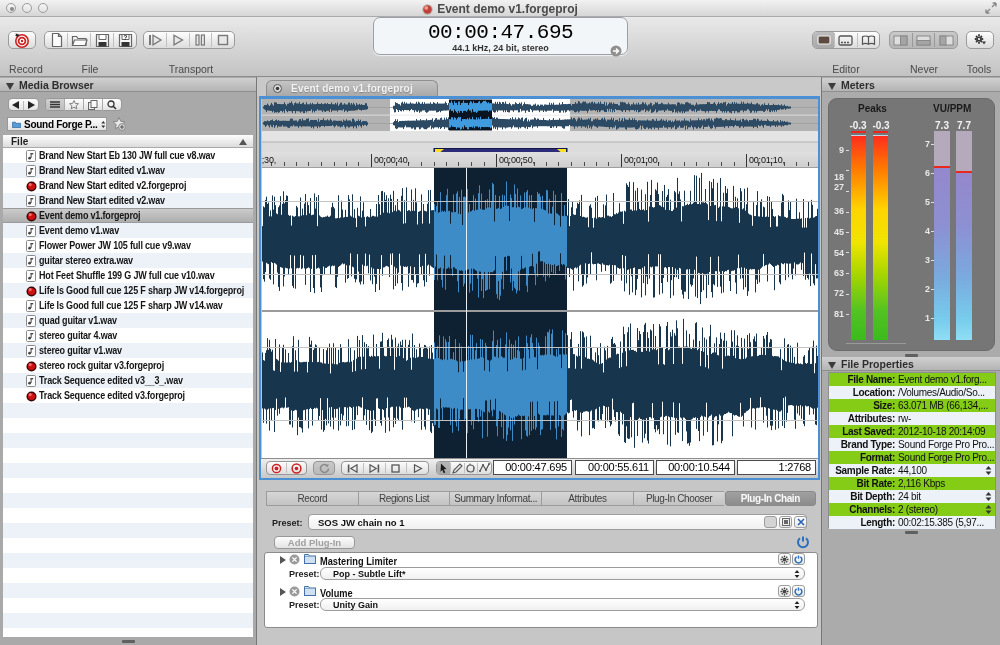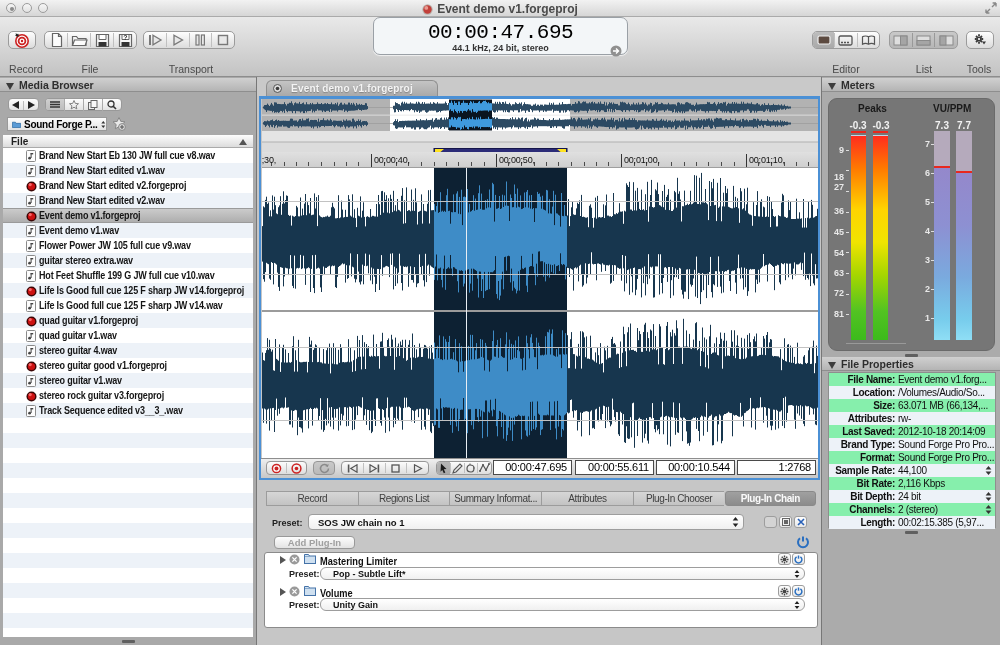--- a/index.html
+++ b/index.html
@@ -52,21 +52,21 @@
 .meterbox{left:828px;top:98px;width:167px;height:253px;background:#767676;border-radius:9px;border:1px solid #6a6a6a}
 .msc{position:absolute;width:14px;text-align:right;font-size:9px;font-weight:bold;color:#e8e8e8;left:830px}
 .mtick{position:absolute;left:846px;width:3px;height:1px;background:#ddd}
 .msc2{position:absolute;width:14px;text-align:right;font-size:9px;font-weight:bold;color:#e8e8e8;left:916px}
 .mtick2{position:absolute;left:931px;width:3px;height:1px;background:#ddd}
 .mlab{position:absolute;font-size:10px;font-weight:bold;color:#1a1a1a}
 .mread{position:absolute;font-size:10px;font-weight:bold;color:#f2f2f2;width:20px;text-align:center}
 .pbar{position:absolute;top:136px;height:204px;width:15px;background:linear-gradient(#ff2d1e 0%,#ff7a00 16%,#ffd400 36%,#f0e400 52%,#a6d600 68%,#52c322 86%,#3cba1c 100%)}
 .vbar{position:absolute;top:131px;height:209px;width:16px}
 .redline{position:absolute;height:2px;background:#e8281e}
-.fptable{left:828px;top:372px;width:168px;height:156px;background:#86efac;border:1px solid #8e8e8e}
+.fptable{left:828px;top:372px;width:168px;height:156px;background:#84cc16;border:1px solid #8e8e8e}
 .fprow{height:13px;display:flex;font-size:10px;line-height:13px;position:relative}
 .fprow.alt{background:#edf2f8}
 .fpl{width:66px;text-align:right;font-weight:bold;color:#111;letter-spacing:-0.3px}
 .fpv{padding-left:3px;color:#111;white-space:nowrap;letter-spacing:-0.3px}
 .step{position:absolute;right:3px;top:2px}
 .dash{position:absolute;width:13px;height:3px;background:#606060;border-radius:1px}
 </style></head>
 <body>
 <div id="w">
 
@@ -216,21 +216,21 @@
             <g stroke="#3a3a3a" stroke-width="1.8">
               <path d="M7 1.2v2M7 8.8v2M2.8 6h2M9.2 6h2M4 3l1.4 1.4M8.6 7.6L10 9M10 3L8.6 4.4M5.4 7.6L4 9"></path>
             </g>
             <circle cx="7" cy="6" r="1.1" fill="#fff"></circle>
             <path d="M11.5 9.5h4l-2 3z" transform="translate(-1.5,-1)"></path>
           </g>
         </svg>
       </div>
     </div>
 <div class="tlabel" style="left:826px;width:40px">Editor</div>
-<div class="tlabel" style="left:904px;width:40px">List</div>
+<div class="tlabel" style="left:904px;width:40px">Never</div>
 <div class="tlabel" style="left:959px;width:40px">Tools</div>
 
 <div class="a leftpanel"></div>
 <div class="a phead" style="left:0;top:78px;width:257px"><svg width="8" height="7" viewBox="0 0 8 7" style="margin:0 5px 0 6px">
         <path d="M0 0h8L4 7z" fill="#3c3c3c"></path>
       </svg>Media Browser</div>
 <div class="lbtn" style="left:8px;top:98px;width:31px;height:13px;display:flex">
 <div class="tcell">
         <svg width="8" height="8" viewBox="0 0 8 8">
           <path d="M7 0v8L0 4z" fill="#222"></path>
@@ -377,79 +377,71 @@
       </div>
       <div class="lrow">
         <svg width="10" height="12" viewBox="0 0 10 12" style="margin:1px 3px 0 0">
           <rect x="0.5" y="0.5" width="9" height="11" rx="1" fill="#fdfdfd" stroke="#8a8a8a"></rect>
           <circle cx="3.6" cy="8.2" r="1.4" fill="#444"></circle>
           <rect x="4.6" y="3" width="1" height="5" fill="#444"></rect>
           <rect x="4.6" y="3" width="2.6" height="1.4" fill="#444"></rect>
         </svg>
         <span>Life Is Good full cue 125 F sharp JW v14.wav</span>
       </div>
+      <div class="lrow alt">
+        <svg width="10" height="12" viewBox="0 0 10 12" style="margin:1px 3px 0 0">
+          <rect x="0.5" y="0.5" width="9" height="11" rx="1" fill="#fdfdfd" stroke="#8a8a8a"></rect>
+          <circle cx="3.6" cy="8.2" r="1.4" fill="#444"></circle>
+          <rect x="4.6" y="3" width="1" height="5" fill="#444"></rect>
+          <rect x="4.6" y="3" width="2.6" height="1.4" fill="#444"></rect>
+        </svg>
+        <span>quad guitar v1.wav</span>
+      </div>
+      <div class="lrow">
+        <svg width="10" height="12" viewBox="0 0 10 12" style="margin:1px 3px 0 0">
+          <rect x="0.5" y="0.5" width="9" height="11" rx="1" fill="#fdfdfd" stroke="#8a8a8a"></rect>
+          <circle cx="3.6" cy="8.2" r="1.4" fill="#444"></circle>
+          <rect x="4.6" y="3" width="1" height="5" fill="#444"></rect>
+          <rect x="4.6" y="3" width="2.6" height="1.4" fill="#444"></rect>
+        </svg>
+        <span>stereo guitar 4.wav</span>
+      </div>
+      <div class="lrow">
+        <svg width="10" height="12" viewBox="0 0 10 12" style="margin:1px 3px 0 0">
+          <rect x="0.5" y="0.5" width="9" height="11" rx="1" fill="#fdfdfd" stroke="#8a8a8a"></rect>
+          <circle cx="3.6" cy="8.2" r="1.4" fill="#444"></circle>
+          <rect x="4.6" y="3" width="1" height="5" fill="#444"></rect>
+          <rect x="4.6" y="3" width="2.6" height="1.4" fill="#444"></rect>
+        </svg>
+        <span>stereo guitar v1.wav</span>
+      </div>
+      <div class="lrow alt">
+        <svg width="11" height="11" viewBox="0 0 11 11" style="margin:2px 2px 0 0">
+          <circle cx="5.5" cy="5.5" r="5" fill="#3a0505"></circle>
+          <circle cx="5.5" cy="5.5" r="3.6" fill="#c11"></circle>
+          <circle cx="4.2" cy="3.6" r="1.6" fill="#f77" opacity="0.85"></circle>
+        </svg>
+        <span>stereo rock guitar v3.forgeproj</span>
+      </div>
+      <div class="lrow alt">
+        <svg width="10" height="12" viewBox="0 0 10 12" style="margin:1px 3px 0 0">
+          <rect x="0.5" y="0.5" width="9" height="11" rx="1" fill="#fdfdfd" stroke="#8a8a8a"></rect>
+          <circle cx="3.6" cy="8.2" r="1.4" fill="#444"></circle>
+          <rect x="4.6" y="3" width="1" height="5" fill="#444"></rect>
+          <rect x="4.6" y="3" width="2.6" height="1.4" fill="#444"></rect>
+        </svg>
+        <span>Track Sequence edited v3__3_.wav</span>
+      </div>
       <div class="lrow">
         <svg width="11" height="11" viewBox="0 0 11 11" style="margin:2px 2px 0 0">
           <circle cx="5.5" cy="5.5" r="5" fill="#3a0505"></circle>
           <circle cx="5.5" cy="5.5" r="3.6" fill="#c11"></circle>
           <circle cx="4.2" cy="3.6" r="1.6" fill="#f77" opacity="0.85"></circle>
         </svg>
-        <span>quad guitar v1.forgeproj</span>
-      </div>
-      <div class="lrow alt">
-        <svg width="10" height="12" viewBox="0 0 10 12" style="margin:1px 3px 0 0">
-          <rect x="0.5" y="0.5" width="9" height="11" rx="1" fill="#fdfdfd" stroke="#8a8a8a"></rect>
-          <circle cx="3.6" cy="8.2" r="1.4" fill="#444"></circle>
-          <rect x="4.6" y="3" width="1" height="5" fill="#444"></rect>
-          <rect x="4.6" y="3" width="2.6" height="1.4" fill="#444"></rect>
-        </svg>
-        <span>quad guitar v1.wav</span>
-      </div>
-      <div class="lrow">
-        <svg width="10" height="12" viewBox="0 0 10 12" style="margin:1px 3px 0 0">
-          <rect x="0.5" y="0.5" width="9" height="11" rx="1" fill="#fdfdfd" stroke="#8a8a8a"></rect>
-          <circle cx="3.6" cy="8.2" r="1.4" fill="#444"></circle>
-          <rect x="4.6" y="3" width="1" height="5" fill="#444"></rect>
-          <rect x="4.6" y="3" width="2.6" height="1.4" fill="#444"></rect>
-        </svg>
-        <span>stereo guitar 4.wav</span>
-      </div>
-      <div class="lrow alt">
-        <svg width="11" height="11" viewBox="0 0 11 11" style="margin:2px 2px 0 0">
-          <circle cx="5.5" cy="5.5" r="5" fill="#3a0505"></circle>
-          <circle cx="5.5" cy="5.5" r="3.6" fill="#c11"></circle>
-          <circle cx="4.2" cy="3.6" r="1.6" fill="#f77" opacity="0.85"></circle>
-        </svg>
-        <span>stereo guitar good v1.forgeproj</span>
-      </div>
-      <div class="lrow">
-        <svg width="10" height="12" viewBox="0 0 10 12" style="margin:1px 3px 0 0">
-          <rect x="0.5" y="0.5" width="9" height="11" rx="1" fill="#fdfdfd" stroke="#8a8a8a"></rect>
-          <circle cx="3.6" cy="8.2" r="1.4" fill="#444"></circle>
-          <rect x="4.6" y="3" width="1" height="5" fill="#444"></rect>
-          <rect x="4.6" y="3" width="2.6" height="1.4" fill="#444"></rect>
-        </svg>
-        <span>stereo guitar v1.wav</span>
-      </div>
-      <div class="lrow alt">
-        <svg width="11" height="11" viewBox="0 0 11 11" style="margin:2px 2px 0 0">
-          <circle cx="5.5" cy="5.5" r="5" fill="#3a0505"></circle>
-          <circle cx="5.5" cy="5.5" r="3.6" fill="#c11"></circle>
-          <circle cx="4.2" cy="3.6" r="1.6" fill="#f77" opacity="0.85"></circle>
-        </svg>
-        <span>stereo rock guitar v3.forgeproj</span>
-      </div>
-      <div class="lrow alt">
-        <svg width="10" height="12" viewBox="0 0 10 12" style="margin:1px 3px 0 0">
-          <rect x="0.5" y="0.5" width="9" height="11" rx="1" fill="#fdfdfd" stroke="#8a8a8a"></rect>
-          <circle cx="3.6" cy="8.2" r="1.4" fill="#444"></circle>
-          <rect x="4.6" y="3" width="1" height="5" fill="#444"></rect>
-          <rect x="4.6" y="3" width="2.6" height="1.4" fill="#444"></rect>
-        </svg>
-        <span>Track Sequence edited v3__3_.wav</span>
+        <span>Track Sequence edited v3.forgeproj</span>
       </div>
     </div>
 <div class="dash" style="left:122px;top:640px"></div>
 
 <div class="a centerpanel"></div>
 <div class="a tabrow"></div>
 <div class="a doctab"><svg width="9" height="9" viewBox="0 0 9 9" style="position:absolute;left:6px;top:3px">
         <circle cx="4.5" cy="4.5" r="4" fill="#ddd" stroke="#555" stroke-width="1"></circle>
         <circle cx="4.5" cy="4.5" r="1.8" fill="#3b3b3b"></circle>
       </svg>Event demo v1.forgeproj</div>
@@ -617,21 +609,21 @@
 <div class="numbox" style="left:656px">00:00:10.544</div>
 <div class="numbox" style="left:737px">1:2768</div>
 
 <div class="btab" style="left:266.0px;width:91.7px">Record</div>
     <div class="btab" style="left:357.7px;width:91.7px">Regions List</div>
     <div class="btab" style="left:449.4px;width:91.7px">Summary Informat...</div>
     <div class="btab" style="left:541.1px;width:91.7px">Attributes</div>
     <div class="btab" style="left:632.8px;width:91.7px">Plug-In Chooser</div>
     <div class="btab seltab" style="left:724.5px;width:91.7px">Plug-In Chain</div>
 <div class="plab" style="left:272px;top:518px;font-size:9px;font-weight:bold">Preset:</div>
-<div class="drop" style="left:308px;top:514px;width:436px;height:16px;line-height:15px;padding-left:9px;font-weight:bold;font-size:9.5px">SOS JW chain no 1<svg class="updown" width="7" height="10" viewBox="0 0 7 10">
+<div class="drop" style="left:308px;top:514px;width:499px;height:16px;line-height:15px;padding-left:9px;font-weight:bold;font-size:9.5px">SOS JW chain no 1<svg class="updown" width="7" height="10" viewBox="0 0 7 10">
         <path d="M3.5 0L6.3 3.6H0.7zM3.5 10L6.3 6.4H0.7z" fill="#222"></path>
       </svg></div>
 <div class="sqbtn" style="left:764px;top:516px;background:#d4d4d4"></div>
 <div class="sqbtn" style="left:779px;top:516px">
       <svg width="8" height="8" viewBox="0 0 8 8">
         <rect x="0.5" y="0.5" width="7" height="7" fill="#eee" stroke="#666"></rect>
         <rect x="2" y="2" width="4" height="4" fill="#666"></rect>
       </svg>
     </div>
 <div class="sqbtn" style="left:794px;top:516px">

